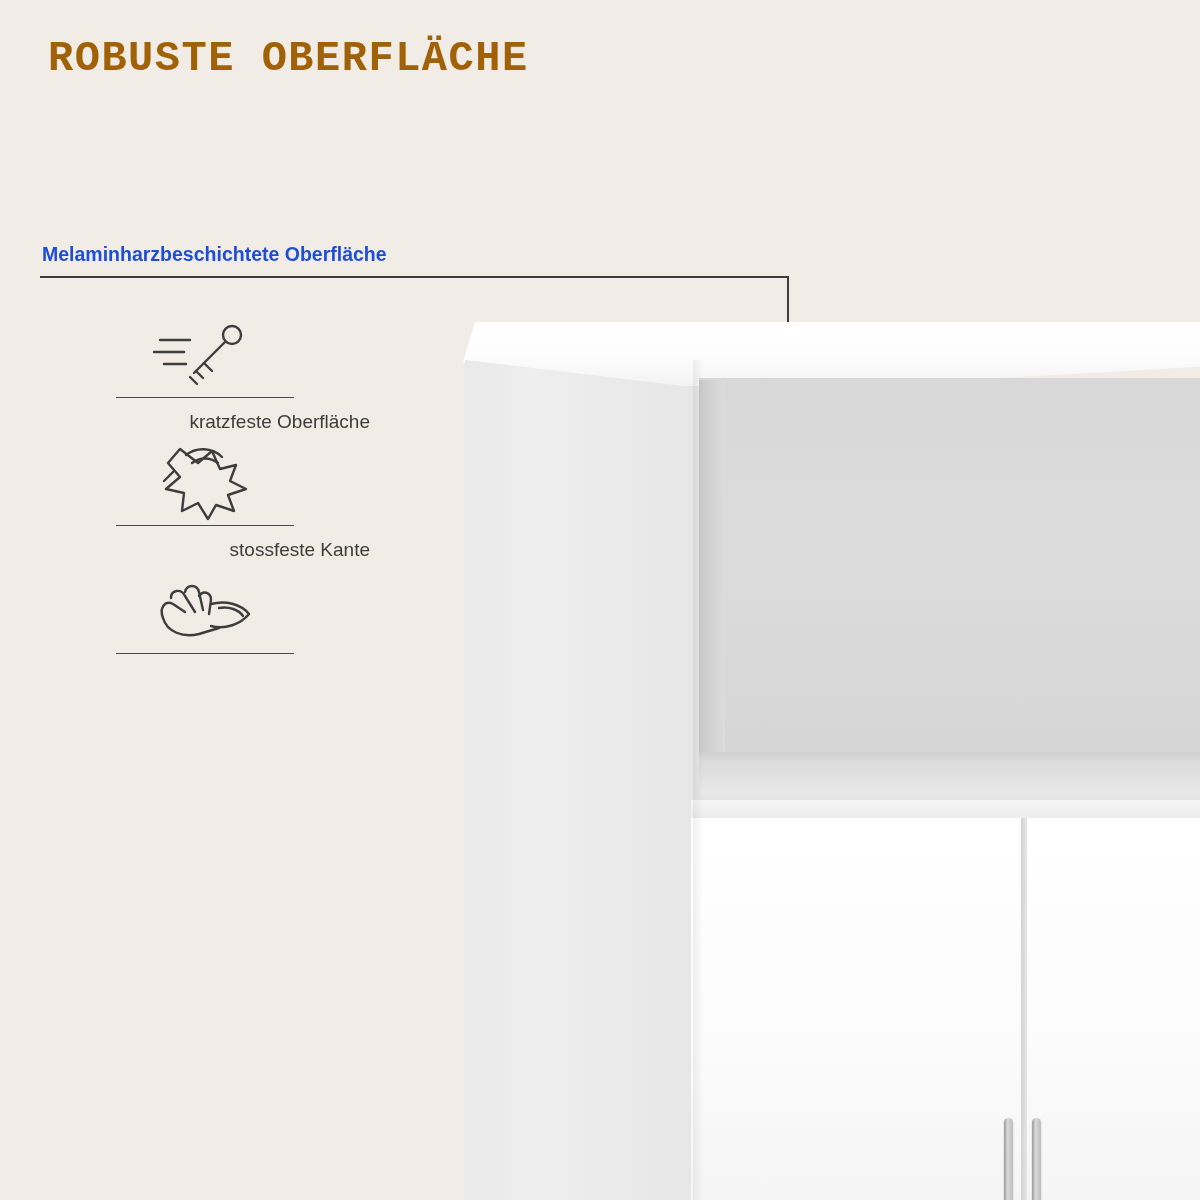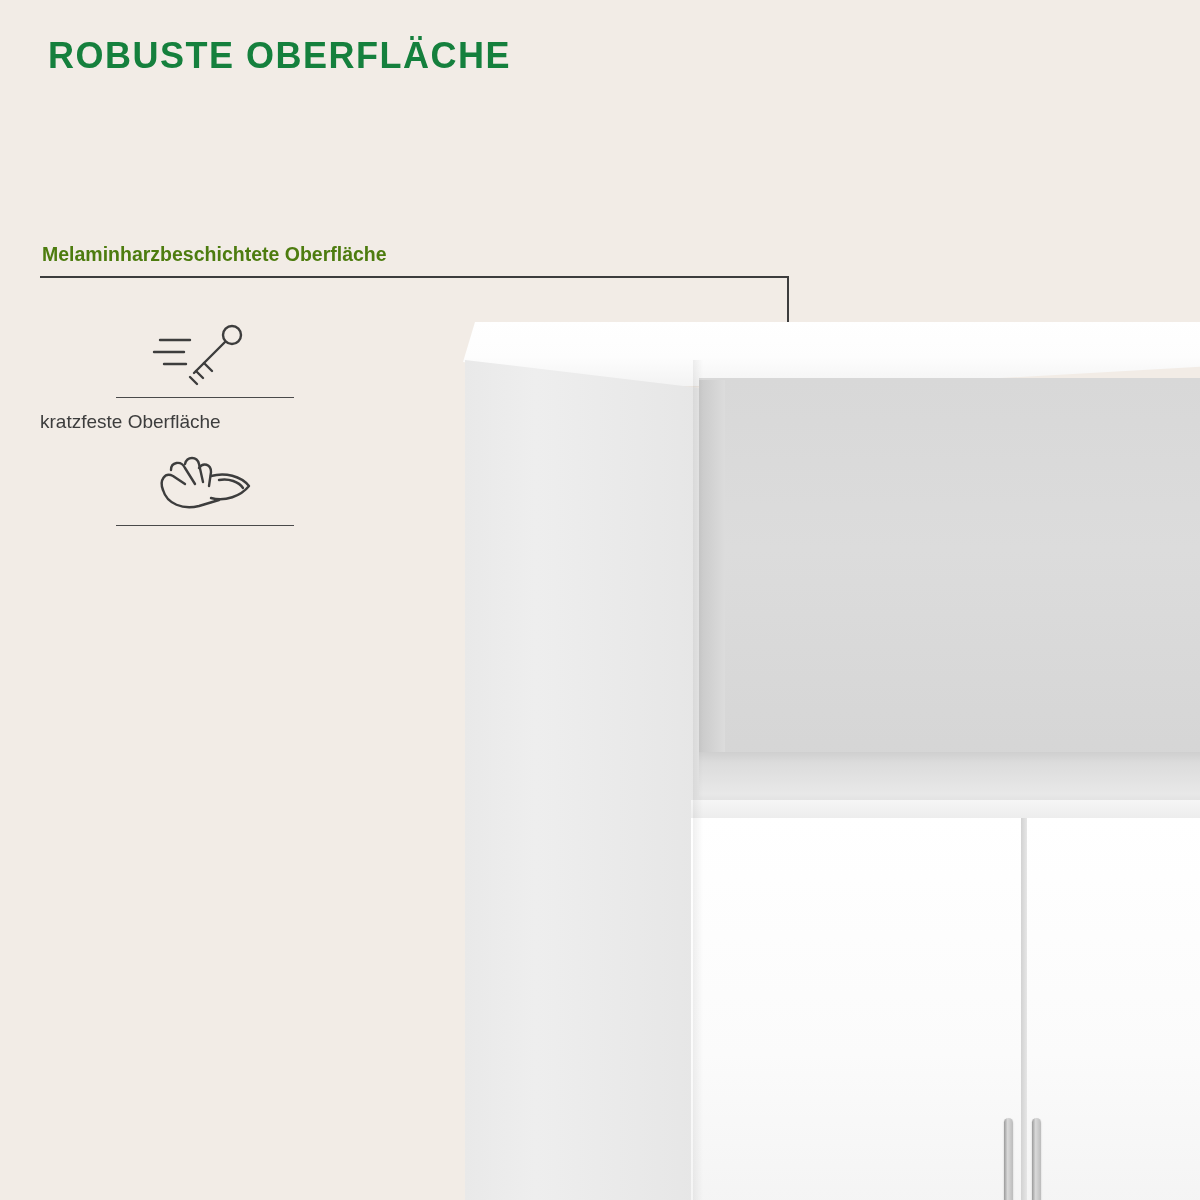--- a/index.html
+++ b/index.html
@@ -19,57 +19,58 @@
     height: 1200px;
     background: #f2ece6;
     overflow: hidden;
   }
 
   
   #headline {
     position: absolute;
     left: 48px;
     top: 36px;
-    font-size: 36px;
+    font-size: 42px;
     font-weight: bold;
     letter-spacing: 1.5px;
-    color: #15803d;
+    color: #a16207;
     line-height: 1.1;
     white-space: nowrap;
+    font-family: Liberation Mono, monospace;
   }
 
   
   #callout-label {
     position: absolute;
     left: 42px;
     top: 243px;
     font-size: 19.5px;
     font-weight: bold;
-    color: #4d7c0f;
+    color: #1d4ed8;
     white-space: nowrap;
   }
   #callout-line {
     position: absolute;
     left: 40px;
     top: 275px;
     width: 760px;
     height: 100px;
     pointer-events: none;
   }
 
   
   #features {
     position: absolute;
     left: 40px;
     top: 315px;
     width: 330px;
   }
   .feature {
     width: 330px;
-    text-align: left;
+    text-align: right;
     margin-bottom: 10px;
   }
   .feature .icon {
     height: 76px;
     display: flex;
     align-items: center;
     justify-content: center;
   }
   .feature .rule {
     width: 178px;
@@ -222,20 +223,32 @@
           <path d="M40 59 L47 66"></path>
           <path d="M10 22 L40 22"></path>
           <path d="M4 34 L34 34"></path>
           <path d="M14 46 L36 46"></path>
         </svg>
       </div>
       <div class="rule"></div>
       <div class="label">kratzfeste Oberfläche</div>
     </div>
 
+    <div class="feature">
+      <div class="icon">
+        <svg width="110" height="80" viewBox="0 0 110 80" fill="none" stroke="#3d3d3d" stroke-width="2.4" stroke-linecap="round" stroke-linejoin="round">
+          <path d="M30 8 L48 22 L62 10 L70 28 L86 24 L80 40 L96 48 L78 54 L84 70 L66 64 L58 78 L48 62 L32 70 L34 52 L16 48 L30 36 L18 22 Z"></path>
+          <path d="M36 14 C46 6, 62 6, 72 16"></path>
+          <path d="M42 22 C50 16, 60 16, 68 22"></path>
+          <path d="M24 30 L14 40"></path>
+        </svg>
+      </div>
+      <div class="rule"></div>
+      <div class="label">stossfeste Kante</div>
+    </div>
 
 
     <div class="feature">
       <div class="icon">
         <svg width="120" height="70" viewBox="0 0 120 70" fill="none" stroke="#3d3d3d" stroke-width="2.4" stroke-linecap="round" stroke-linejoin="round">
           <path d="M18 44 C14 34, 20 26, 28 30 L40 38"></path>
           <path d="M26 24 C26 16, 36 14, 40 22 L50 38"></path>
           <path d="M40 18 C42 10, 52 10, 54 18 L58 36"></path>
           <path d="M54 22 C58 16, 66 18, 66 26 L64 40"></path>
           <path d="M18 44 C22 58, 38 64, 54 60 L74 54"></path>

